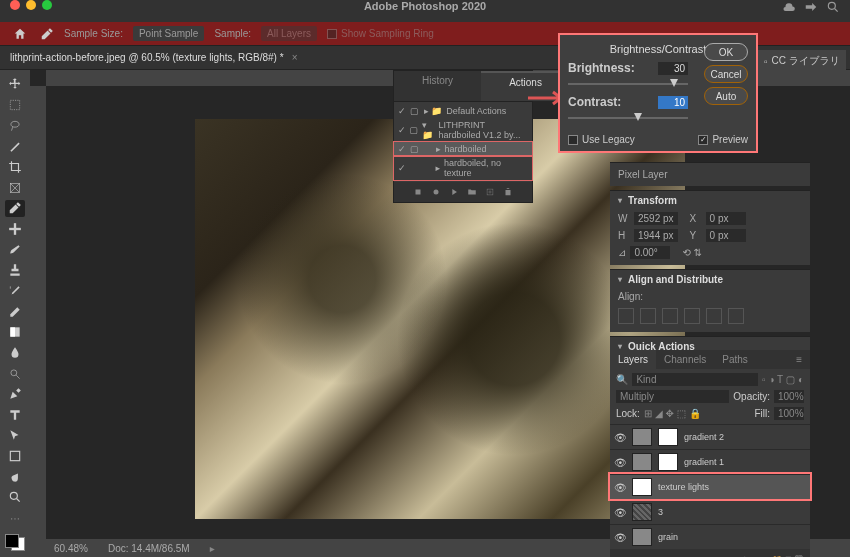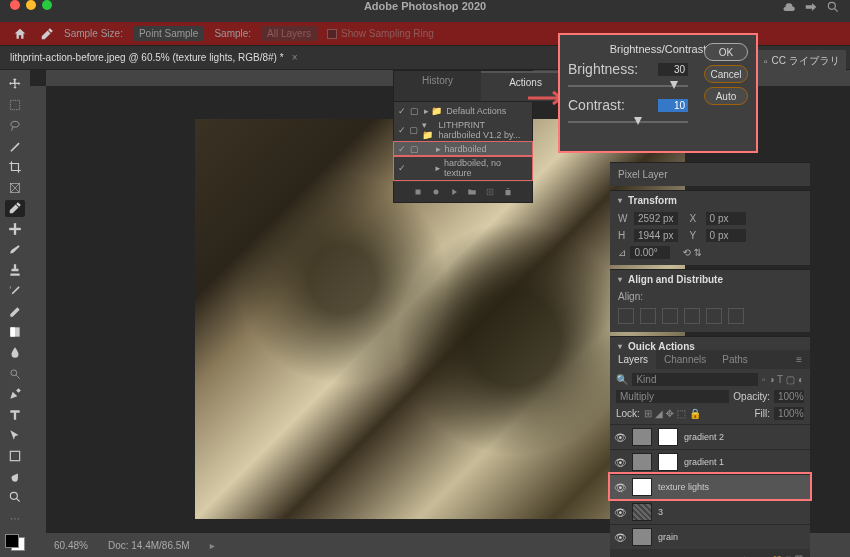--- a/index.html
+++ b/index.html
@@ -28,21 +28,21 @@
 .toolbar svg { width:14px; height:14px; fill:#ccc; }
 .toolbar .swatch { width:20px; height:20px; margin-top:4px; position:relative; }
 .swatch .fg { width:14px; height:14px; background:#000; border:1px solid #888; position:absolute; top:0; left:0; z-index:2; }
 .swatch .bg { width:14px; height:14px; background:#fff; border:1px solid #888; position:absolute; bottom:0; right:0; }
 
 .canvas-area { flex:1; background:#262626; position:relative; display:flex; align-items:center; justify-content:center; overflow:hidden; }
 .ruler-h { position:absolute; top:0; left:16px; right:0; height:16px; background:#444; }
 .ruler-v { position:absolute; top:16px; left:0; width:16px; bottom:0; background:#444; }
 .image-frame { width:490px; height:400px; background:linear-gradient(135deg,#3a3324 0%,#2b2419 20%,#8a7a5a 30%,#d8cca8 45%,#3a3020 55%,#c8bc98 70%,#4a4028 85%,#b8ac88 100%); position:relative; margin-top:10px; }
 .image-frame::before { content:''; position:absolute; inset:0; background:radial-gradient(circle at 30% 40%, rgba(40,35,20,.7) 8%, transparent 25%), radial-gradient(circle at 65% 55%, rgba(40,35,20,.8) 12%, transparent 30%); }
-.status-bottom { position:absolute; bottom:0; left:16px; right:0; height:24px; background:#444; display:flex; align-items:center; padding:0 8px; gap:20px; color:#aaa; }
+.status-bottom { position:absolute; bottom:0; left:16px; right:0; height:18px; background:#444; display:flex; align-items:center; padding:0 8px; gap:20px; color:#aaa; }
 
 
 .actions-panel { position:absolute; left:393px; top:70px; width:140px; background:#3a3a3a; border:1px solid #222; z-index:5; }
 .actions-header { display:flex; background:#323232; border-bottom:1px solid #222; }
 .actions-header .tab { padding:4px 28px; color:#888; font-size:10px; }
 .actions-header .tab.active { color:#ddd; background:#3a3a3a; border-top:2px solid #555; }
 .actions-body { padding:2px 0; }
 .action-row { display:flex; align-items:center; padding:2px 4px; gap:4px; color:#aaa; font-size:9px; }
 .action-row .chk { width:8px; height:8px; display:flex; align-items:center; }
 .action-row.sel { background:#5a5a5a; }
@@ -50,21 +50,21 @@
 .actions-footer { height:20px; background:#323232; display:flex; align-items:center; justify-content:center; gap:8px; }
 .actions-footer svg { width:10px; height:10px; fill:#888; }
 
 
 .red-arrow { position:absolute; left:528px; top:88px; z-index:6; }
 
 
 .bc-dialog { position:absolute; left:558px; top:33px; width:200px; height:120px; background:#3f3f3f; border:2px solid #f77; z-index:10; padding:8px; }
 .bc-title { text-align:center; color:#ddd; font-size:11px; margin-bottom:6px; }
 .bc-row { display:flex; align-items:center; margin-bottom:4px; }
-.bc-row label { flex:1; color:#ccc; font-size:14px; }
+.bc-row label { flex:1; color:#ccc; font-size:12px;font-weight:bold; }
 .bc-row .val { width:30px; background:#2a2a2a; color:#ddd; text-align:right; padding:1px 3px; font-size:10px; }
 .bc-row .val.sel { background:#3478c7; color:#fff; }
 .bc-slider { height:10px; position:relative; margin-bottom:6px; }
 .bc-slider .track { position:absolute; top:4px; left:0; right:0; height:2px; background:#666; }
 .bc-slider .thumb { position:absolute; top:0; width:8px; height:8px; background:#ccc; clip-path:polygon(50% 100%,0 0,100% 0); }
 .bc-buttons { position:absolute; right:8px; top:8px; display:flex; flex-direction:column; gap:4px; }
 .bc-btn { width:44px; height:18px; background:#4a4a4a; border:1px solid #a16207; border-radius:9px; color:#ddd; font-size:10px; display:flex; align-items:center; justify-content:center; cursor:pointer; }
 .bc-left { width:120px; }
 .bc-bottom { position:absolute; bottom:6px; left:8px; right:8px; display:flex; justify-content:space-between; align-items:center; }
 .cb { display:flex; align-items:center; gap:4px; color:#ccc; font-size:10px; }
@@ -357,20 +357,30 @@
     <div class="bc-slider">
         <div class="track"></div>
         <div class="thumb" style="left:55%"></div>
       </div>
   </div>
   <div class="bc-buttons">
     <div class="bc-btn" style="border-color:#aaa">OK</div>
     <div class="bc-btn">Cancel</div>
     <div class="bc-btn">Auto</div>
   </div>
+  <div class="bc-bottom">
+    <span class="cb">
+        <span class="box"></span>
+        <span>Use Legacy</span>
+      </span>
+    <span class="cb">
+        <span class="box checked"></span>
+        <span>Preview</span>
+      </span>
+  </div>
 </div>
 
 <div class="right-panels">
   <div class="panel-section" style="margin-top:90px">
     <div class="prop-row">
         <span>Pixel Layer</span>
       </div>
   </div>
   <div class="panel-section">
     <div class="hdr">Transform</div>

